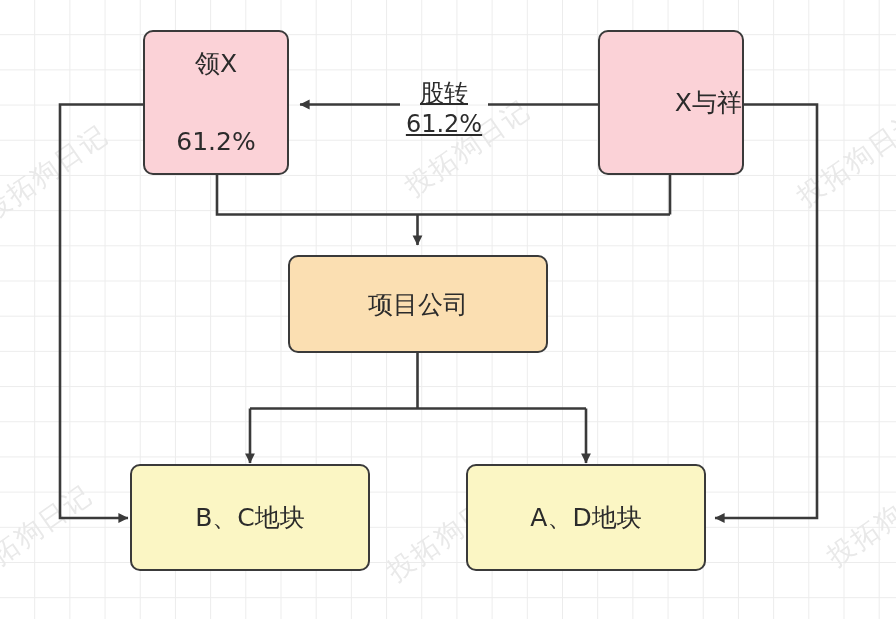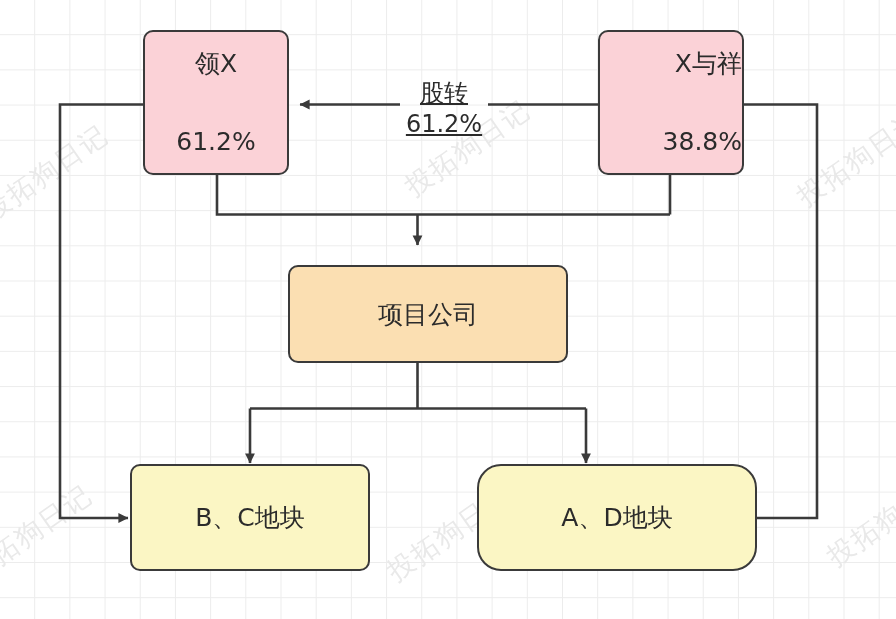--- a/index.html
+++ b/index.html
@@ -126,28 +126,27 @@
     <span class="lbl-sub">61.2%</span>
   </div>
 
   <div class="node node-pink" style="left:143px; top:30px; width:146px; height:145px;">
     <span>领X</span>
     <span class="line2">61.2%</span>
   </div>
 
   <div class="node node-pink" style="left:598px; top:30px; width:146px; height:145px;align-items:flex-end;">
     <span>X与祥</span>
-    <span class="line2">38.8%</span>
   </div>
 
-  <div class="node node-orange" style="left:288px; top:255px; width:280px; height:98px;margin-top:10px;">
+  <div class="node node-orange" style="left:288px; top:255px; width:260px; height:98px;">
     <span>项目公司</span>
   </div>
 
   <div class="node node-yellow" style="left:130px; top:464px; width:240px; height:107px;">
     <span>B、C地块</span>
   </div>
 
-  <div class="node node-yellow" style="left:477px; top:464px; width:280px; height:107px;border-radius:24px;">
+  <div class="node node-yellow" style="left:466px; top:464px; width:240px; height:107px;">
     <span>A、D地块</span>
   </div>
 
 </div>
 
 </body></html>

